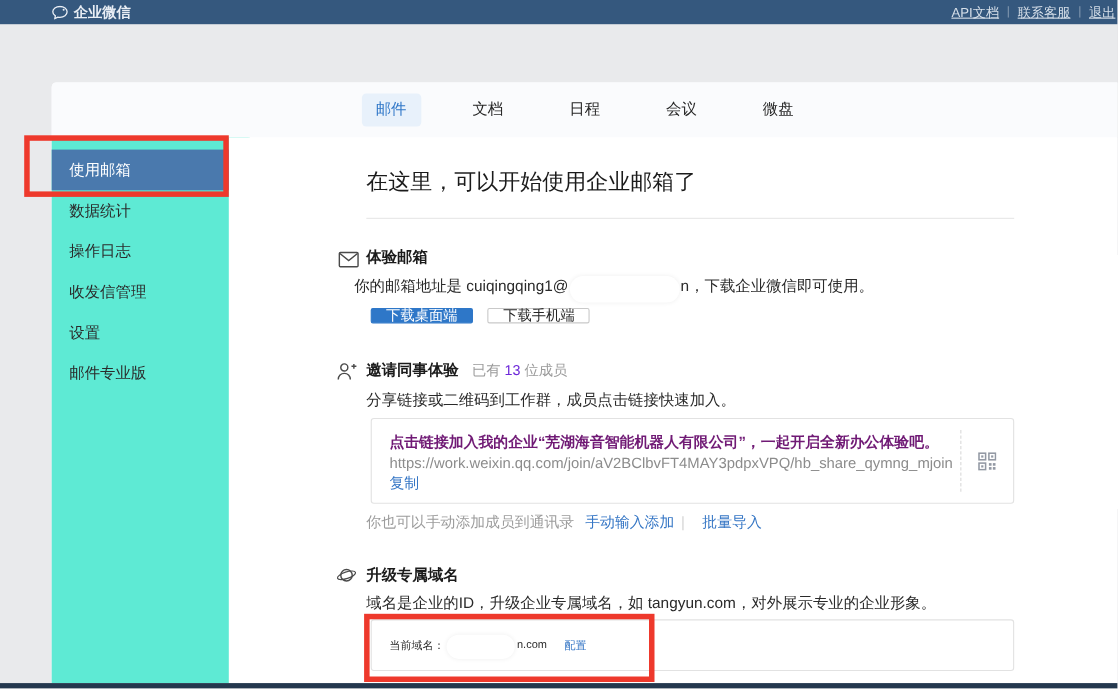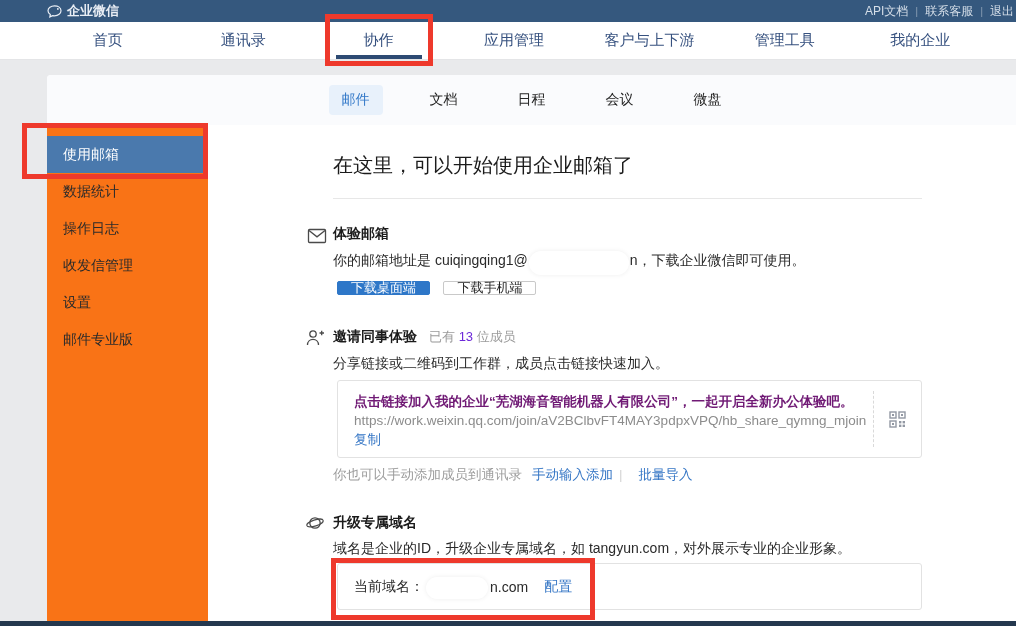--- a/index.html
+++ b/index.html
@@ -4,21 +4,21 @@
 <style>
   * { margin:0; padding:0; box-sizing:border-box; }
   body { background:#cfd1d4; font-family:"Liberation Sans","DejaVu Sans",sans-serif; }
   .screen { position:relative; width:1016px; height:626px; background:#e9eaec; overflow:hidden; }
 
   
   .topbar { position:absolute; left:0; top:0; width:100%; height:22px; background:#35587e;
             display:flex; align-items:center; justify-content:space-between; padding:0 2px 0 47px;text-align:center; }
   .topbar-logo { display:flex; align-items:center; gap:5px; color:#e9eef5; font-size:13px; font-weight:bold; cursor:pointer; }
   .topbar-links { display:flex; align-items:center; gap:7px; font-size:12px; color:#d6dfe9; }
-  .topbar-links .lnk { cursor:pointer; }
+  .topbar-links .lnk { cursor:pointer;text-decoration:underline; }
   .tsep { color:rgba(255,255,255,.38); font-size:11px; }
 
   
   .nav { position:absolute; left:0; top:22px; width:100%; height:38px; background:#fff;
          border-bottom:1px solid #e4e5e7; display:flex; padding:0 28px 0 40px; }
   .nav-tab { flex:1; display:flex; align-items:center; justify-content:center;
              font-size:15px; color:#36517f; position:relative; cursor:pointer; white-space:nowrap; }
   .nav-underline { position:absolute; bottom:0; left:50%; transform:translateX(-50%);
                    width:86px; height:4px; background:#2d4a73; }
 
@@ -29,21 +29,21 @@
   .anno-domain { left:-7px; top:-6px; width:264px; height:62px; }
 
   
   .panel { position:absolute; left:47px; top:75px; right:0; bottom:5px; background:#fff; border-radius:4px 0 0 0;padding-left:33px; }
   .subtabs { position:absolute; left:0; top:0; width:100%; height:50px; background:#fafbfd;
              border-radius:4px 0 0 0; display:flex; align-items:center; justify-content:center; gap:34px; }
   .subtab { font-size:14px; color:#262626; cursor:pointer; padding:6px 13px; border-radius:4px; }
   .subtab.active { background:#e8f1fb; color:#3077c8; }
 
   
-  .sidebar { position:absolute; left:0; top:50px; width:180px; bottom:0; background:#f97316;
+  .sidebar { position:absolute; left:0; top:50px; width:180px; bottom:0; background:#5eead4;
              border-right:1px solid #ededf0; padding-top:11px; }
   .side-item { height:37px; display:flex; align-items:center; padding-left:16px;
                font-size:14px; color:#2b2b2b; position:relative; cursor:pointer; }
   .side-item.selected { background:#4a79ad; color:#fff; }
 
   
   .main { position:absolute; left:161px; top:50px; right:0; bottom:0; background:#fff; }
   .abs { position:absolute; }
   .page-title { left:125px; top:27px; font-size:20px; color:#1b1b1b; }
   .title-divider { left:125px; top:73px; width:589px; height:1px; background:#e7e7e7; }
@@ -70,21 +70,21 @@
   .link { color:#3576c5; cursor:pointer; text-decoration:none; }
   .share-qr { width:48px; margin:10px 0; border-left:1px dashed #d9d9d9;
               display:flex; align-items:center; justify-content:center; cursor:pointer; }
 
   .manual-row { left:125px; top:341px; font-size:13.5px; color:#9c9c9c; }
   .manual-row .link { margin-left:10px; }
   .msep { color:#d4d4d4; margin:0 6px; }
 
   .domain-box { left:129px; top:438px; width:585px; height:47px; border:1px solid #e2e2e2;
                 border-radius:3px; display:flex; align-items:center; padding-left:16px;
-                font-size:14px; color:#2a2a2a; position:absolute; }
+                font-size:10px; color:#2a2a2a; position:absolute; }
   .domain-box .link { margin-left:16px; }
 
   .bottombar { position:absolute; left:0; bottom:0; width:100%; height:5px; background:#24384e; }
 </style>
 </head>
 <body>
 
 <div class="screen">
 
   <div class="topbar">
@@ -99,45 +99,20 @@
     </div>
     <div class="topbar-links">
       <span class="lnk">API文档</span>
       <span class="tsep">|</span>
       <span class="lnk">联系客服</span>
       <span class="tsep">|</span>
       <span class="lnk">退出</span>
     </div>
   </div>
 
-  <div class="nav">
-    <div class="nav-tab">
-        <span>首页</span>
-      </div>
-    <div class="nav-tab">
-        <span>通讯录</span>
-      </div>
-    <div class="nav-tab active">
-      <span>协作</span>
-      <span class="nav-underline"></span>
-      <span class="anno anno-nav"></span>
-    </div>
-    <div class="nav-tab">
-        <span>应用管理</span>
-      </div>
-    <div class="nav-tab">
-        <span>客户与上下游</span>
-      </div>
-    <div class="nav-tab">
-        <span>管理工具</span>
-      </div>
-    <div class="nav-tab">
-        <span>我的企业</span>
-      </div>
-  </div>
 
   <div class="panel">
 
     <div class="subtabs">
       <span class="subtab active">邮件</span>
       <span class="subtab">文档</span>
       <span class="subtab">日程</span>
       <span class="subtab">会议</span>
       <span class="subtab">微盘</span>
     </div>
@@ -169,21 +144,21 @@
       <div class="abs page-title">在这里，可以开始使用企业邮箱了</div>
       <div class="abs title-divider"></div>
 
       <div class="abs" style="left:99px; top:101px;">
         <svg class="sec-icon" viewBox="0 0 20 20">
           <rect x="1.5" y="3.5" width="17" height="13" rx="1" fill="none" stroke="#4a4a4a" stroke-width="1.3"></rect>
           <path d="M2 4.5l8 6.3 8-6.3" fill="none" stroke="#4a4a4a" stroke-width="1.3"></path>
         </svg>
       </div>
       <div class="abs sec-head" style="left:125px; top:100px;">体验邮箱</div>
-      <div class="abs sec-desc" style="left:125px; top:126px;">
+      <div class="abs sec-desc" style="left:114px; top:126px;">
         <span>你的邮箱地址是 cuiqingqing1@</span><span class="censor" style="width:100px; height:24px;"></span><span>n，下载企业微信即可使用。</span>
       </div>
       <div class="abs" style="left:129px; top:153px;">
         <span class="btn btn-primary">下载桌面端</span>
         <span class="btn btn-plain">下载手机端</span>
       </div>
 
       <div class="abs" style="left:97px; top:203px;">
         <svg class="sec-icon" viewBox="0 0 20 20">
           <circle cx="8" cy="6" r="3.2" fill="none" stroke="#4a4a4a" stroke-width="1.3"></circle>

